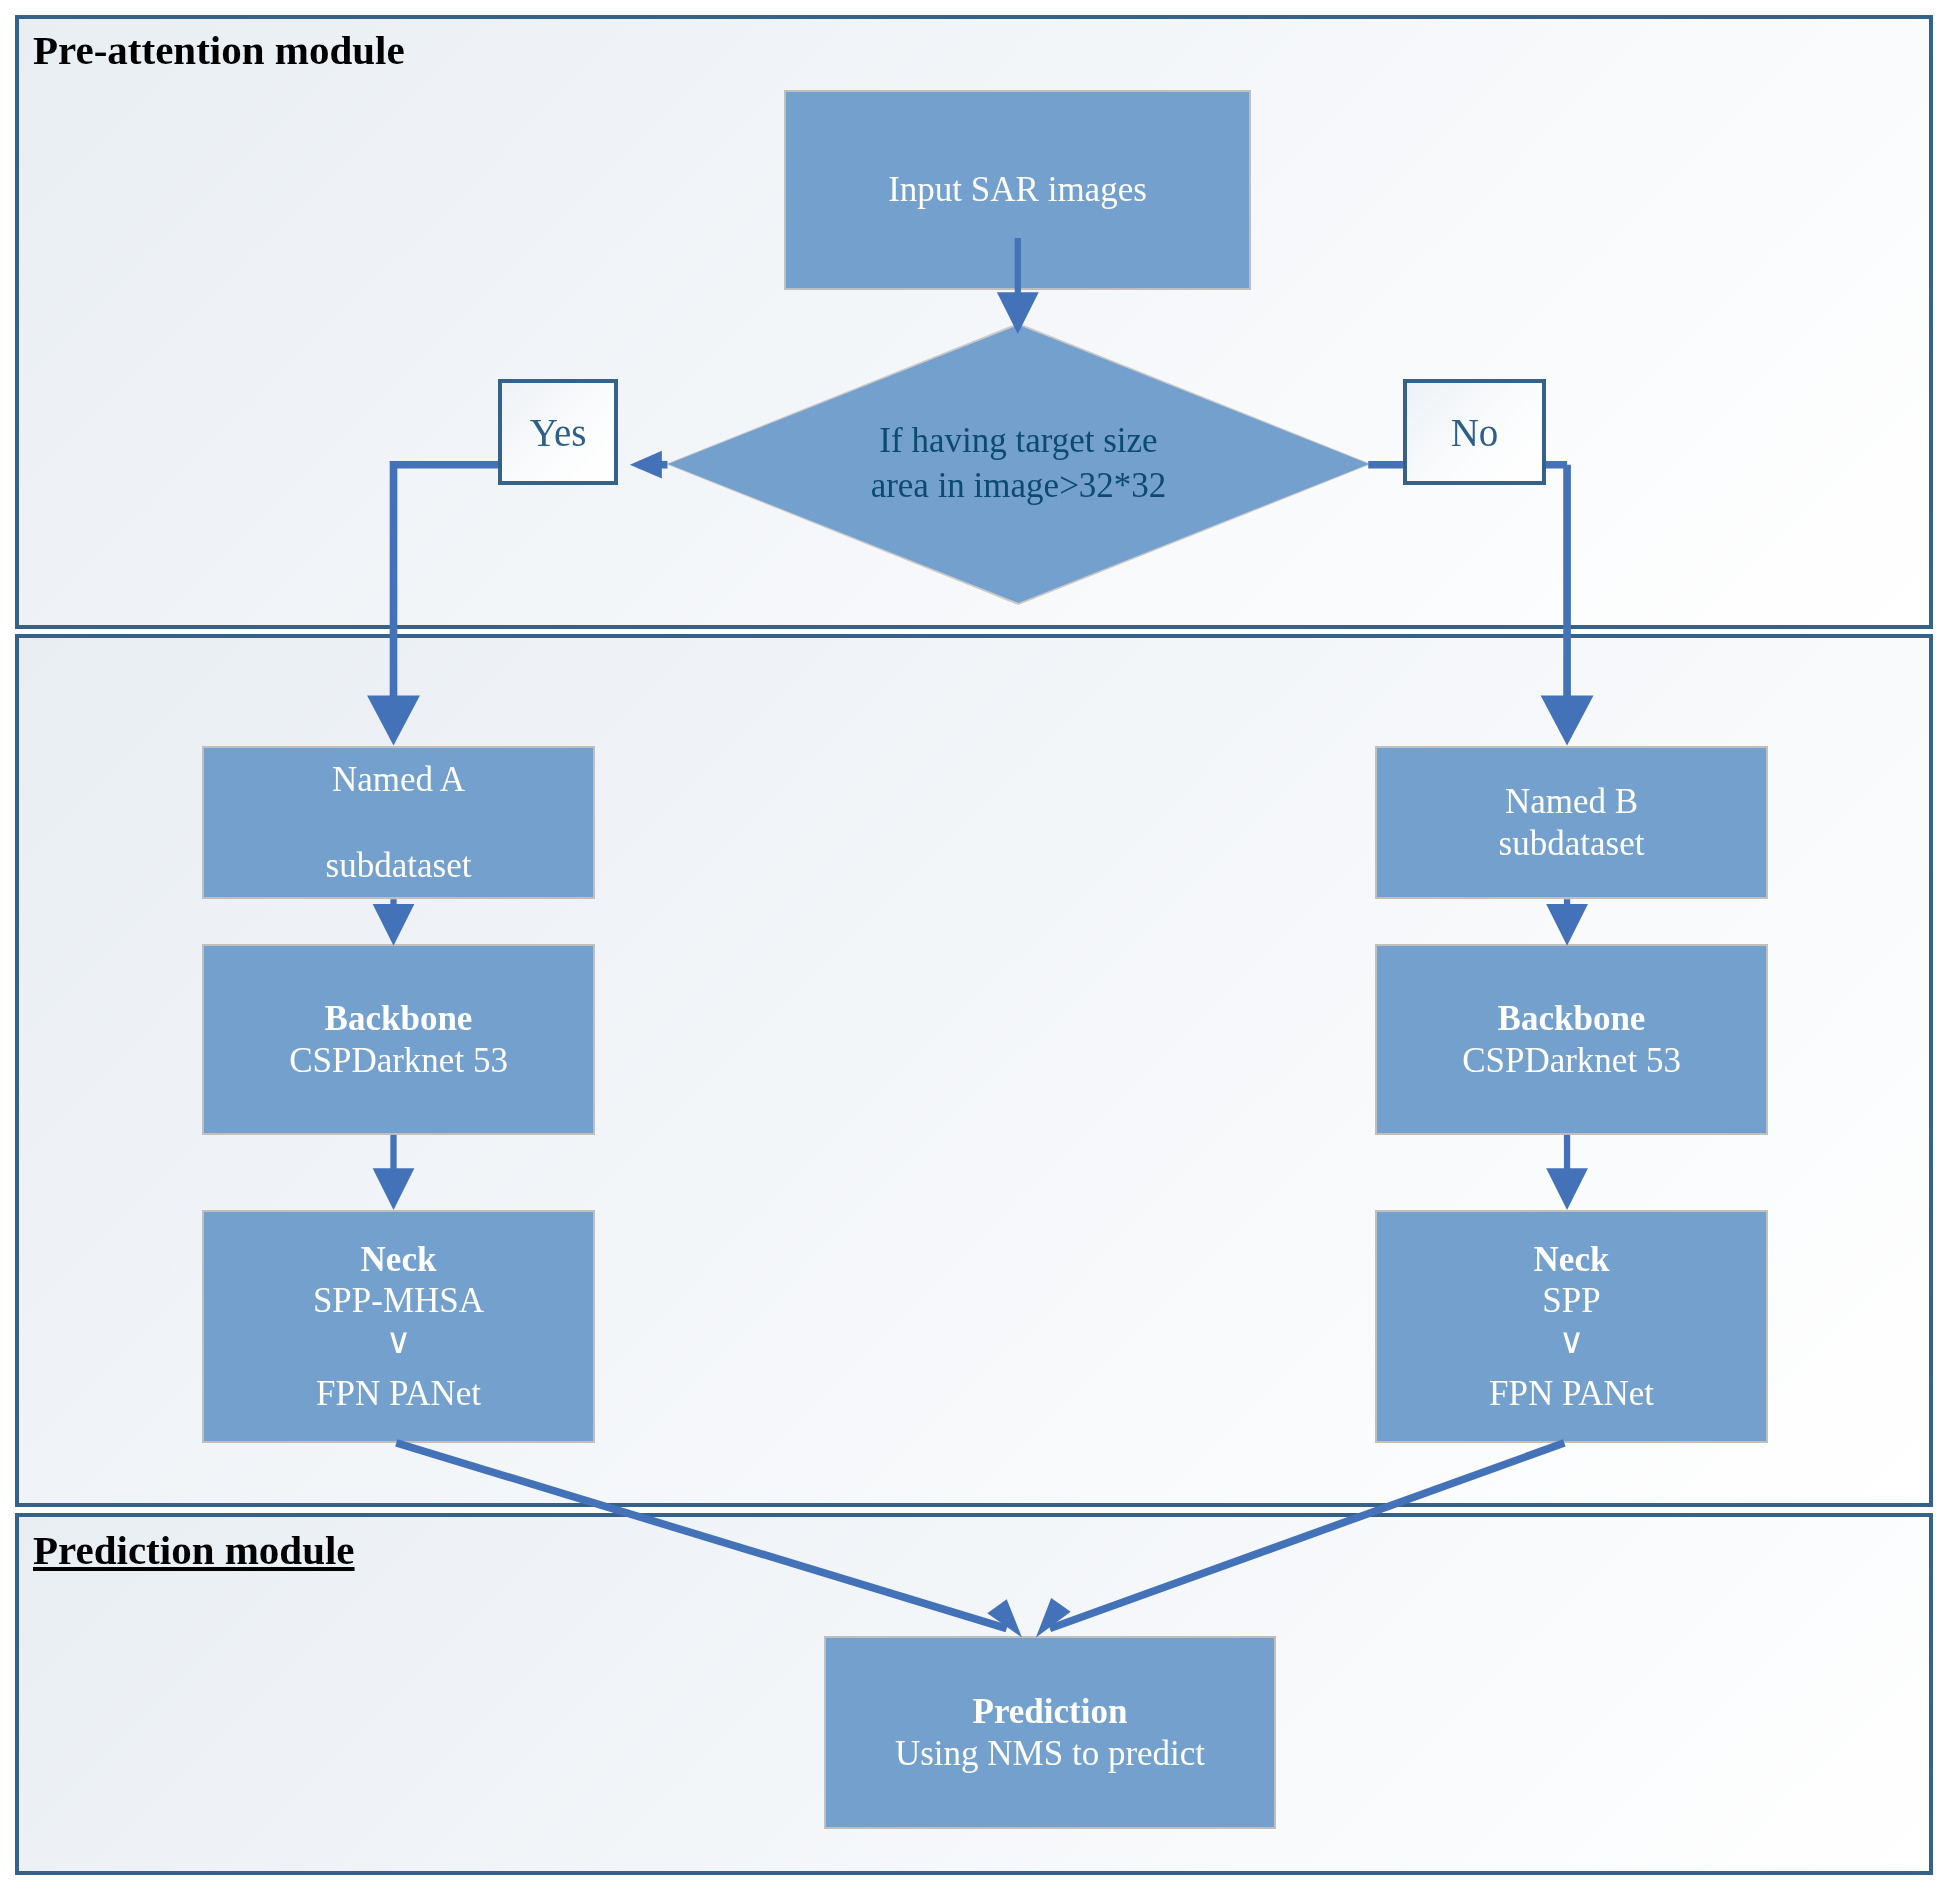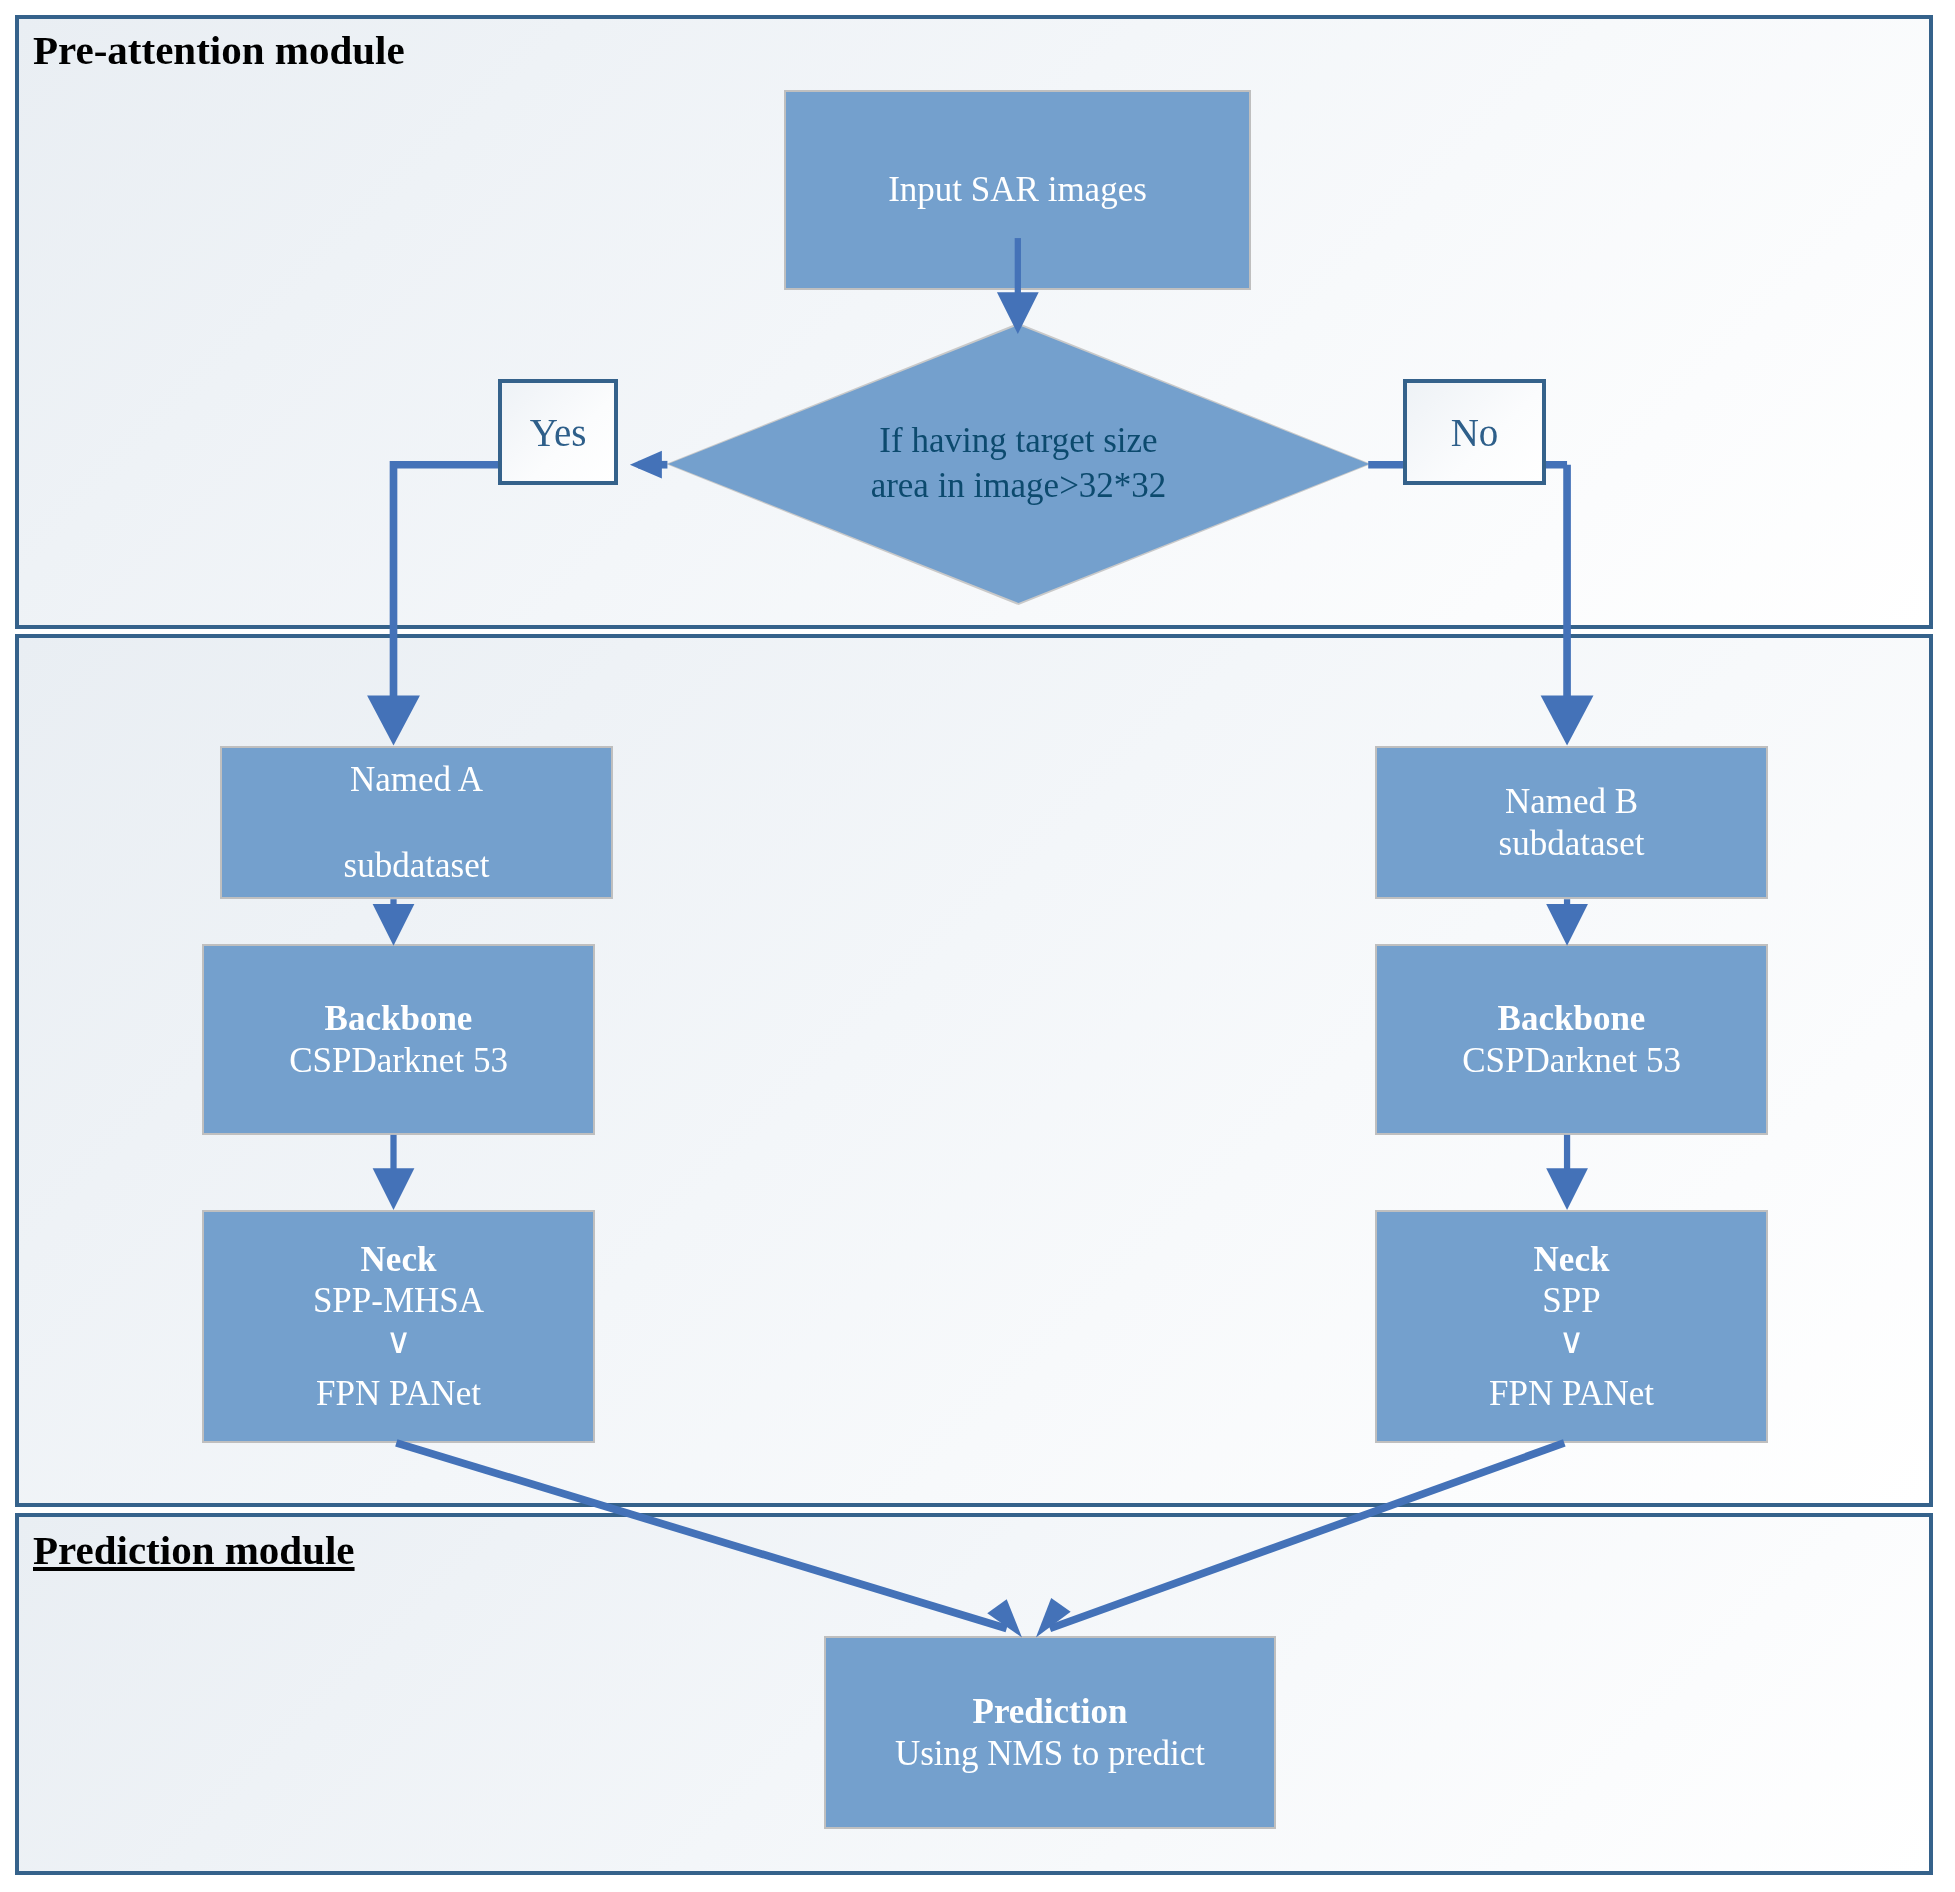--- a/index.html
+++ b/index.html
@@ -213,21 +213,21 @@
   </div>
 
   <div class="yn-box" style="left:498px; top:379px; width:120px; height:106px;">
     <span>Yes</span>
   </div>
 
   <div class="yn-box" style="left:1403px; top:379px; width:143px; height:106px;">
     <span>No</span>
   </div>
 
-  <div class="node" style="left:220px; top:746px; width:393px; height:153px;gap:44px;">
+  <div class="node" style="left:202px; top:746px; width:393px; height:153px;gap:44px;">
     <span class="ln">Named A</span>
     <span class="ln">subdataset</span>
   </div>
 
   <div class="node" style="left:1375px; top:746px; width:393px; height:153px;">
     <span class="ln">Named B</span>
     <span class="ln">subdataset</span>
   </div>
 
   <div class="node" style="left:202px; top:944px; width:393px; height:191px;">

